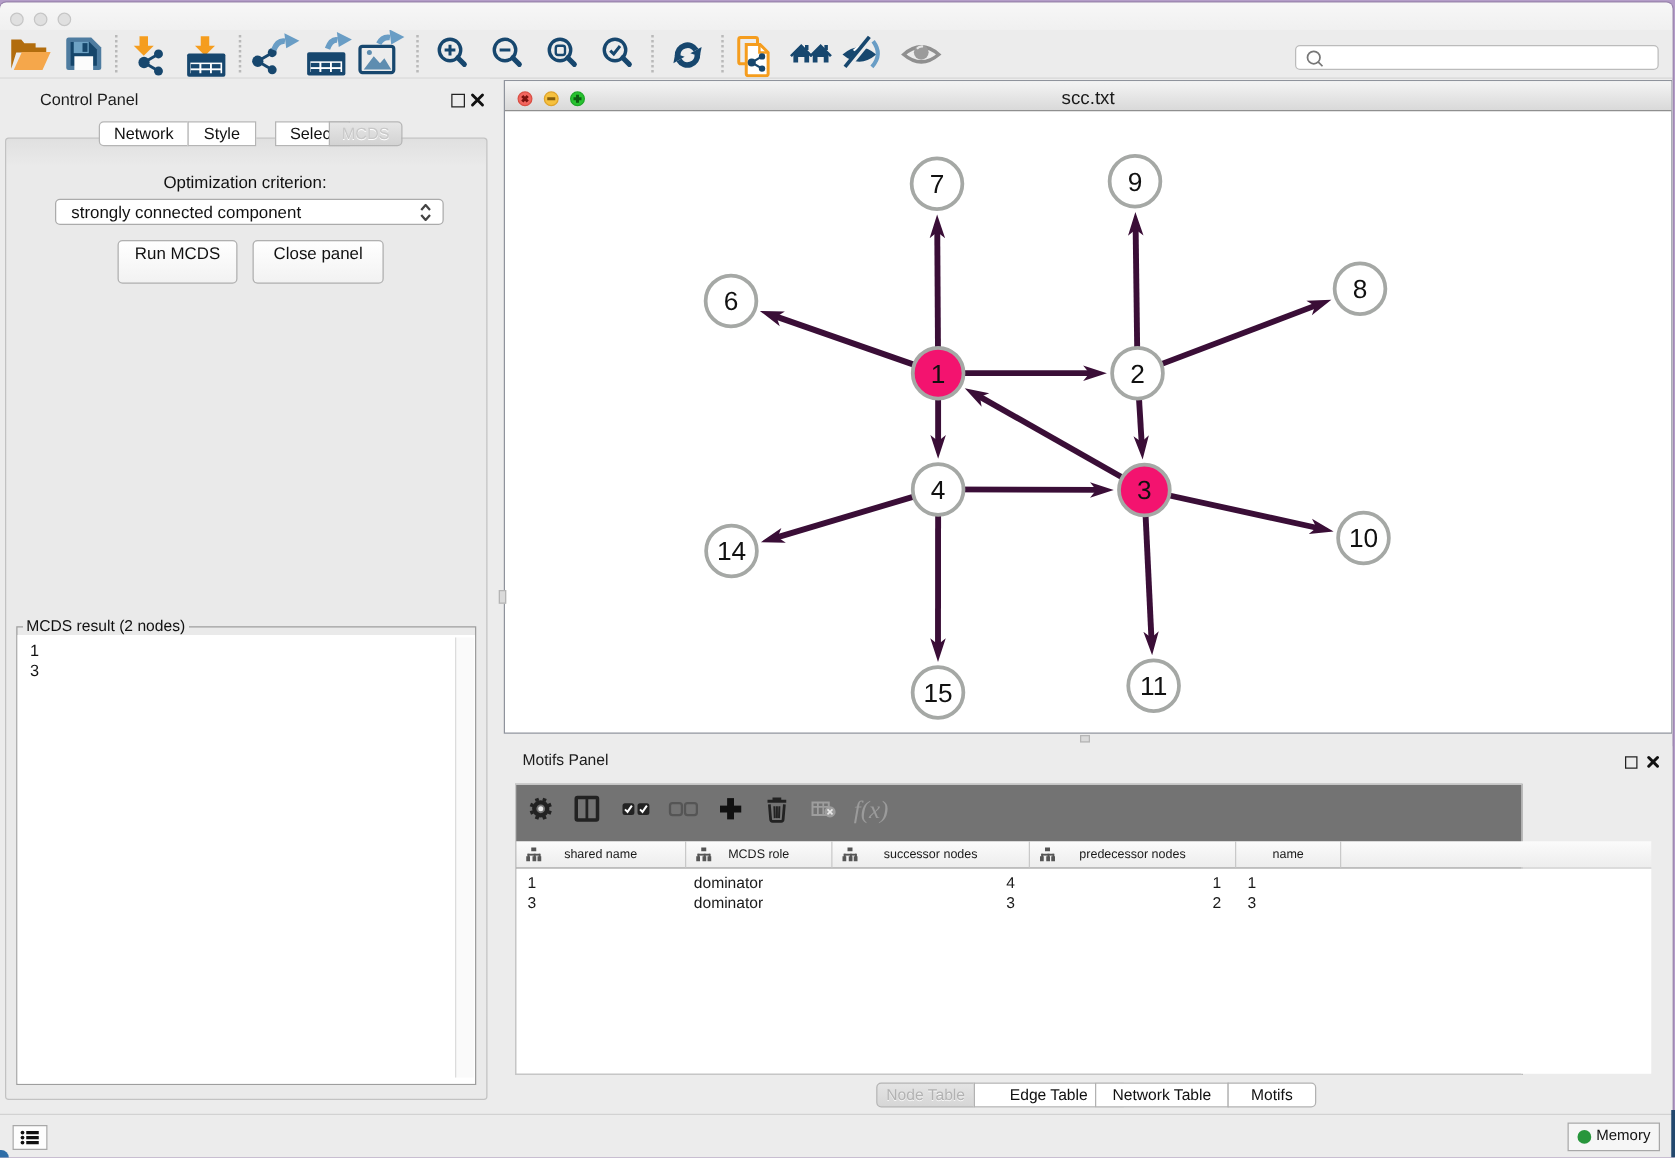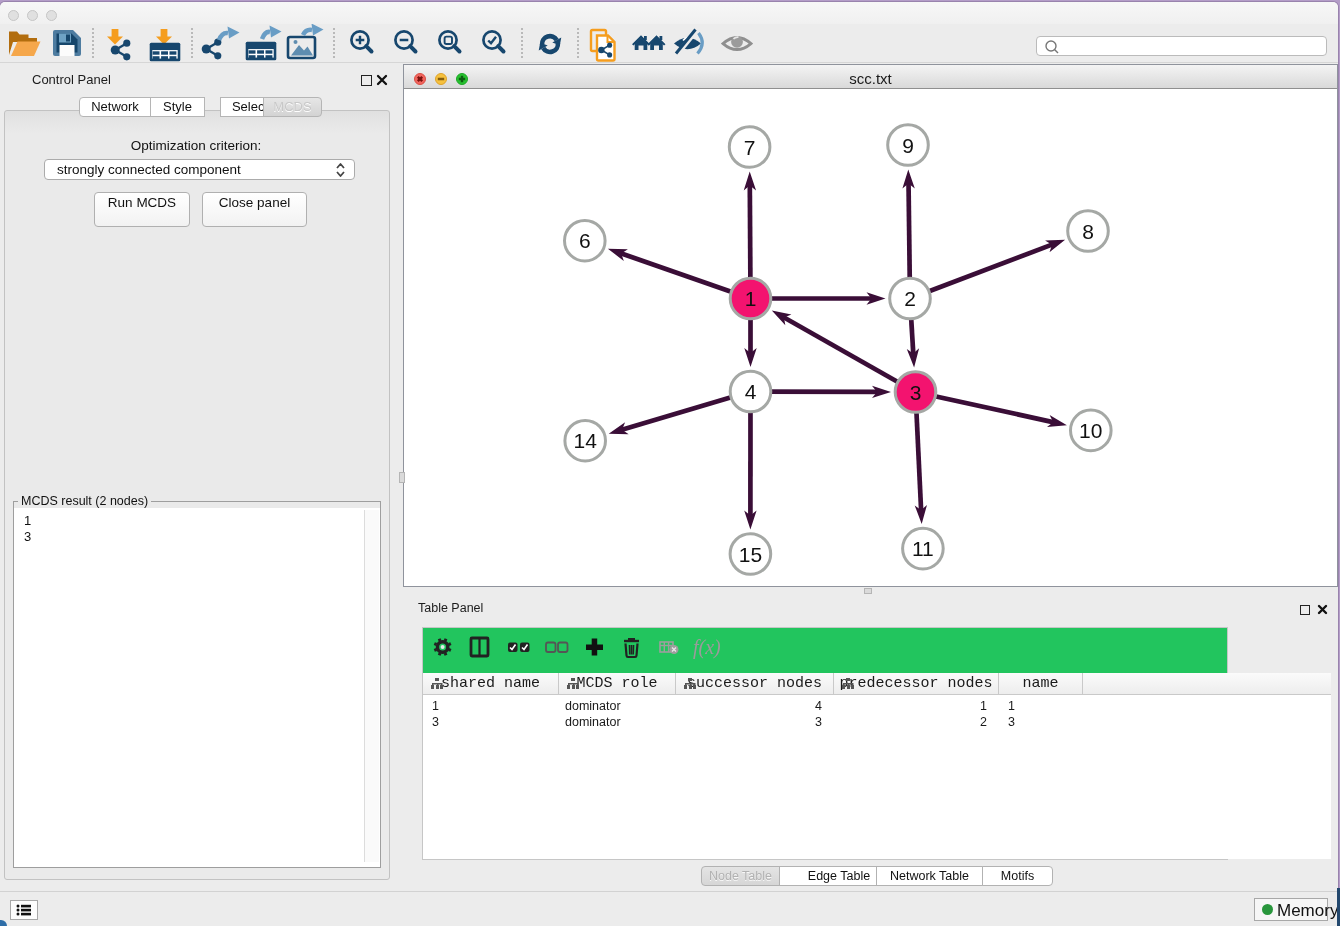--- a/index.html
+++ b/index.html
@@ -45,26 +45,26 @@
      border-left:1px solid #dcdcdc;box-sizing:border-box;}
   
   #netwin{position:absolute;left:403px;top:62px;width:935px;height:523px;
       border:1px solid #8f939c;box-sizing:border-box;background:#fff;}
   #nettitle{position:absolute;left:0;top:0;width:100%;height:24px;
       background:linear-gradient(#f4f4f4,#d9d9d9);border-bottom:1px solid #8f8f8f;box-sizing:border-box;}
   .ntl{position:absolute;top:8px;width:12px;height:12px;border-radius:50%;box-sizing:border-box;}
   .ntl svg{position:absolute;left:0;top:0;}
   
   #tpanel{position:absolute;left:404px;top:595px;width:934px;height:294px;background:#ececec;}
-  #tinner{position:absolute;left:18px;top:30px;width:806px;height:233px;
-     background:#22c55e;border:1px solid #c6c6c6;box-sizing:border-box;}
+  #tinner{position:absolute;left:8px;top:30px;width:806px;height:233px;
+     background:#737373;border:1px solid #c6c6c6;box-sizing:border-box;}
   #thead{position:absolute;left:0;top:45px;width:908px;height:22px;
      background:linear-gradient(#fbfbfb,#ededed);border-bottom:1px solid #c9c9c9;box-sizing:border-box;}
   .hcell{position:absolute;top:0;height:21px;border-right:1px solid #c9c9c9;box-sizing:border-box;
-     font-size:15px;color:#1a1a1a;text-align:center;line-height:21px;font-family:Liberation Mono, monospace;}
+     font-size:10px;color:#1a1a1a;text-align:center;line-height:21px;}
   .hcell::before{content:"";position:absolute;left:8px;top:5px;width:12px;height:11px;
      background:
       linear-gradient(#555,#555) 4px 0/4px 3px no-repeat,
       linear-gradient(#555,#555) 0 7px/3px 4px no-repeat,
       linear-gradient(#555,#555) 4.5px 7px/3px 4px no-repeat,
       linear-gradient(#555,#555) 9px 7px/3px 4px no-repeat,
       linear-gradient(#555,#555) 1px 4.5px/10px 1.5px no-repeat,
       linear-gradient(#555,#555) 1px 4.5px/1.5px 3px no-repeat,
       linear-gradient(#555,#555) 5.5px 4.5px/1.5px 3px no-repeat,
       linear-gradient(#555,#555) 10px 4.5px/1.5px 3px no-repeat;}
@@ -280,21 +280,21 @@
 <text x="684.0" y="150.5" font-size="21" fill="#111" text-anchor="middle" font-family="Liberation Sans,sans-serif">8</text>
 <text x="504.0" y="64.5" font-size="21" fill="#111" text-anchor="middle" font-family="Liberation Sans,sans-serif">9</text>
 <text x="686.8" y="349.9" font-size="21" fill="#111" text-anchor="middle" font-family="Liberation Sans,sans-serif">10</text>
 <text x="518.9" y="468.1" font-size="21" fill="#111" text-anchor="middle" font-family="Liberation Sans,sans-serif">11</text>
 <text x="181.2" y="360.2" font-size="21" fill="#111" text-anchor="middle" font-family="Liberation Sans,sans-serif">14</text>
 <text x="346.4" y="473.5" font-size="21" fill="#111" text-anchor="middle" font-family="Liberation Sans,sans-serif">15</text>
 </svg>
 
   </div>
   <div id="tpanel">
-    <div style="position:absolute;left:14px;top:4px;font-size:12.5px;color:#1c1c1c;">Table Panel</div>
+    <div style="position:absolute;left:14px;top:4px;font-size:12.5px;color:#1c1c1c;">Motifs Panel</div>
     <div style="position:absolute;left:896px;top:8px;width:8px;height:8px;border:1.5px solid #222;"></div>
     <svg style="position:absolute;left:913px;top:7px;" width="11" height="11" viewBox="0 0 11 11">
         <path d="M2,2 L9,9 M9,2 L2,9" stroke="#111" stroke-width="2.4" stroke-linecap="round"></path>
       </svg>
     <div id="tinner">
       <svg id="ttool" width="920" height="40" viewBox="0 0 920 40" style="position:absolute;left:-13px;top:0;">
 <circle cx="32.6" cy="19" r="5.2" fill="none" stroke="#222" stroke-width="3.4"></circle>
 <line x1="38.6" y1="21.5" x2="40.9" y2="22.4" stroke="#222" stroke-width="3"></line>
 <line x1="35.1" y1="25.0" x2="36.0" y2="27.3" stroke="#222" stroke-width="3"></line>
 <line x1="30.1" y1="25.0" x2="29.2" y2="27.3" stroke="#222" stroke-width="3"></line>
@@ -363,20 +363,20 @@
         <circle cx="7" cy="5" r="1.5" fill="#111"></circle>
           <rect x="10" y="3.8" width="10" height="2.6" fill="#111"></rect>
         <circle cx="7" cy="9" r="1.5" fill="#111"></circle>
           <rect x="10" y="7.8" width="10" height="2.6" fill="#111"></rect>
         <circle cx="7" cy="13" r="1.5" fill="#111"></circle>
           <rect x="10" y="11.8" width="10" height="2.6" fill="#111"></rect>
       </svg>
     </div>
     <div style="position:absolute;left:1254px;top:6px;width:74px;height:23px;background:#f6f6f6;border:1px solid #a8a8a8;box-sizing:border-box;">
       <div style="position:absolute;left:7px;top:5px;width:11px;height:11px;border-radius:50%;background:#28963c;"></div>
-      <div style="position:absolute;left:22px;top:2px;font-size:17px;color:#111;text-align:right;">Memory</div>
+      <div style="position:absolute;left:22px;top:2px;font-size:12px;color:#111;text-align:right;">Memory</div>
     </div>
   </div>
   <div style="position:absolute;left:399px;top:470px;width:6px;height:11px;background:#dadada;border:1px solid #b5b5b5;box-sizing:border-box;"></div>
   <div style="position:absolute;left:864px;top:586px;width:8px;height:6px;background:#dadada;border:1px solid #b5b5b5;box-sizing:border-box;"></div>
 </div>
 <div style="position:absolute;left:-5px;top:920px;width:12px;height:12px;border-radius:50%;background:#2e6da7;"></div>
 <div style="position:absolute;left:1337px;top:888px;width:3px;height:38px;background:#23486e;"></div>
 
 </body></html>

